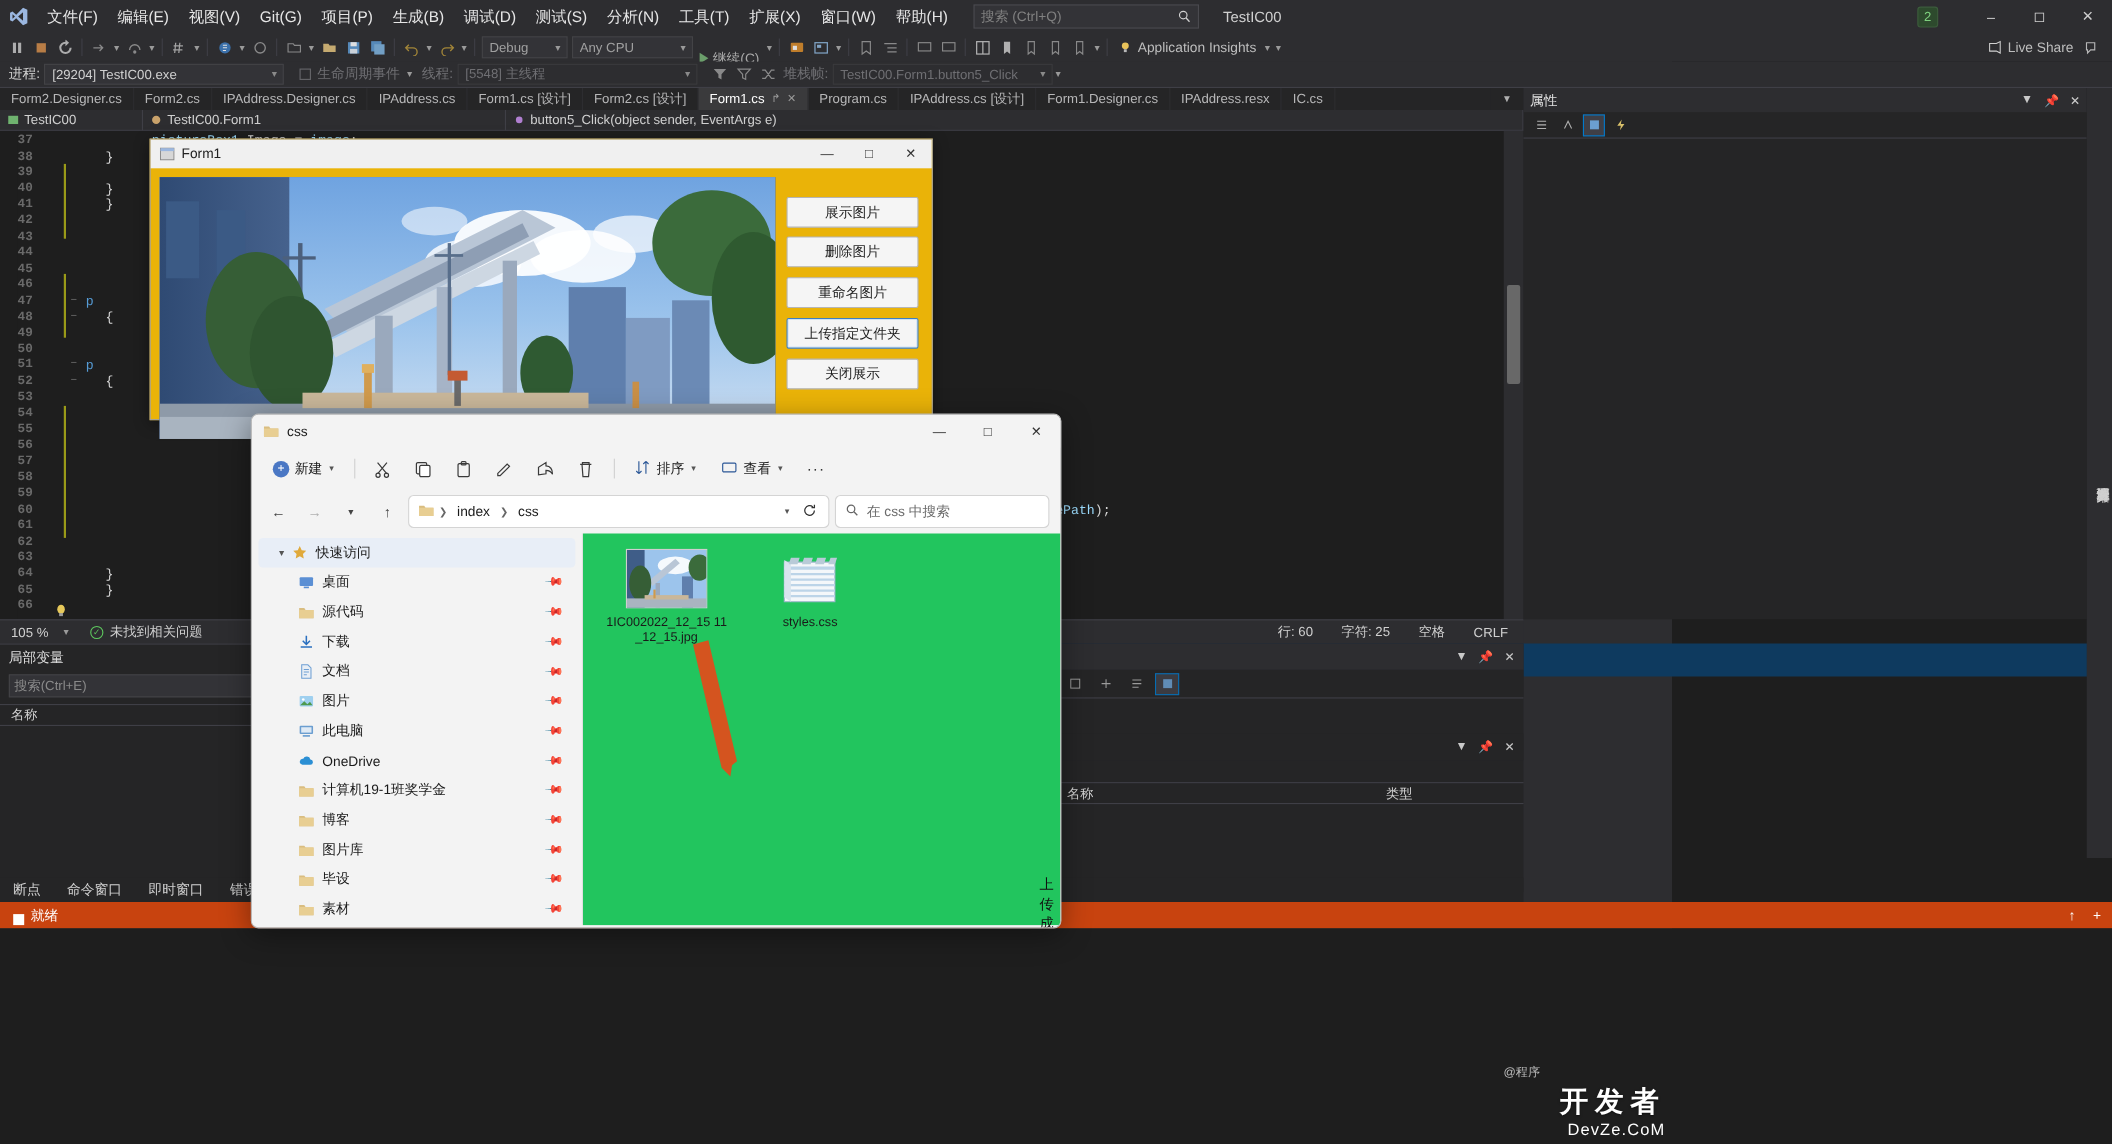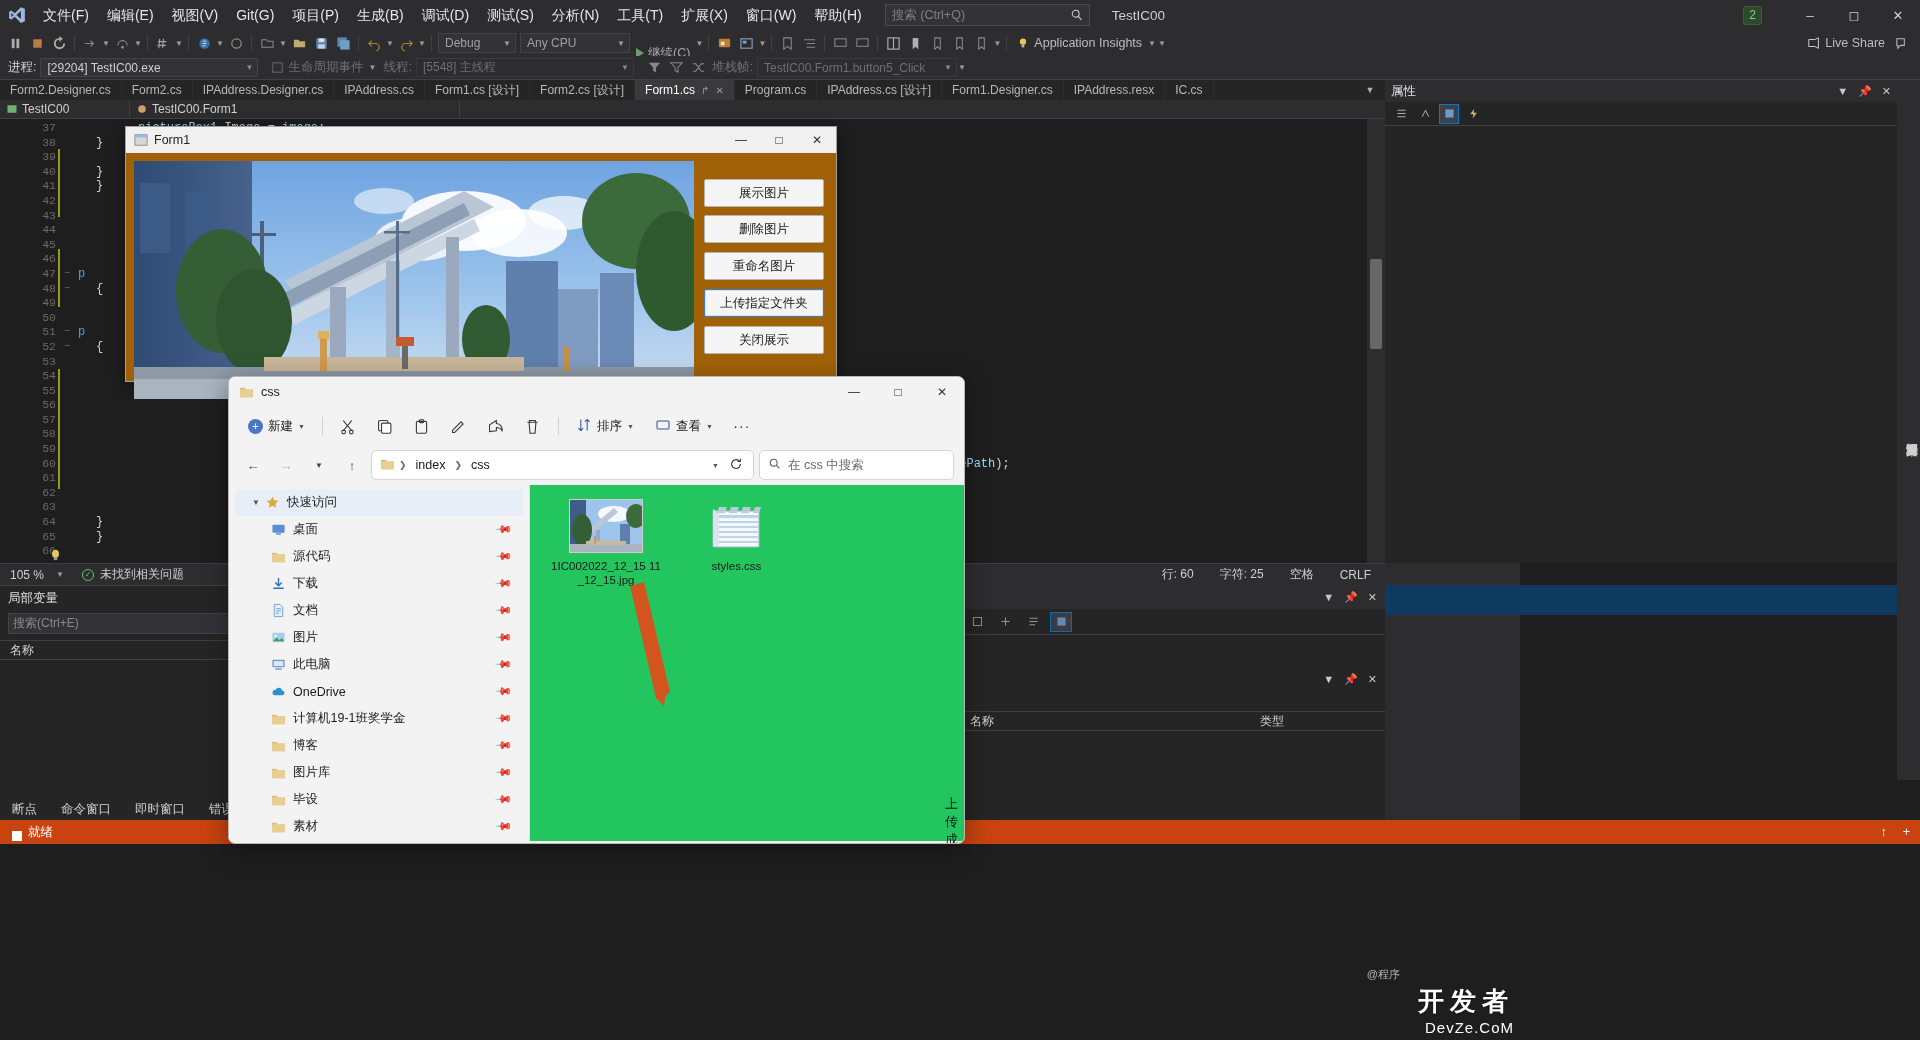--- a/index.html
+++ b/index.html
@@ -98,21 +98,21 @@
   .nav-seg { display:flex; align-items:center; font-size:12px; color:#d0d0d0; padding:0 6px; height:19px; border-right:1px solid #3f3f46; }
   .nav-seg .ic { margin-right:4px; display:inline-flex; }
   .nav-seg.w1 { width:130px; } .nav-seg.w2 { width:330px; } .nav-seg.w3 { flex:1; }
 
   
   .vs-editor {
     position:absolute; left:0; top:119px; width:1385px; height:444px;
     background:#1e1e1e; overflow:hidden; font-family:"Liberation Mono","DejaVu Sans Mono",monospace;
   }
   .gutter-ind { position:absolute; left:0; top:0; width:16px; height:444px; background:#1e1e1e; }
-  .linenums { position:absolute; left:16px; top:0; width:40px; text-align:right; font-size:11.5px; color:#6a6a6a; line-height:14.6px; padding-top:2px; }
+  .linenums { position:absolute; left:16px; top:0; width:40px; font-size:11.5px; color:#6a6a6a; line-height:14.6px; padding-top:2px;font-weight:bold; }
   .linenums div { height:14.6px; }
   .fold-col { position:absolute; left:60px; top:0; width:14px; height:444px; color:#6f6f6f; font-size:10px; line-height:14.6px; padding-top:2px;}
   .fold-col div { height:14.6px; text-align:center; }
   .codearea { position:absolute; left:78px; top:2px; font-size:12px; line-height:14.6px; color:#d4d4d4; white-space:pre; }
   .codearea div { height:14.6px; }
   .c-kw { color:#569cd6; } .c-type { color:#4ec9b0; } .c-var { color:#9cdcfe; } .c-pl { color:#d4d4d4; }
   .change-bar { position:absolute; left:58px; width:2px; background:#9a9a18; }
   .bulb { position:absolute; left:50px; top:430px; width:11px; height:14px; }
 
   
@@ -186,22 +186,22 @@
   }
   .vs-status .ready { display:flex;align-items:flex-end; padding-left:12px; }
   .vs-status .ready .sq { width:10px;height:10px;background:#fff;margin-right:6px; }
   .vs-status .right { margin-left:auto; display:flex; align-items:center; gap:16px; padding-right:10px; }
 
   
   .vs-fill { position:absolute; left:0; top:844px; width:1920px; height:196px; background:#1e1e1e; }
 
   
   .winform {
-    position:absolute; left:125px; top:126px; width:712px; height:256px;
-    background:#a16207; border:1px solid #a0a0a0; box-shadow:0 3px 14px rgba(0,0,0,.45);
+    position:absolute; left:136px; top:126px; width:712px; height:256px;
+    background:#eab308; border:1px solid #a0a0a0; box-shadow:0 3px 14px rgba(0,0,0,.45);
   }
   .wf-title { height:26px; background:#f0f0f0; display:flex; align-items:center; padding-left:8px; }
   .wf-title .ficon { width:14px;height:14px;margin-right:6px;display:inline-flex; }
   .wf-title .txt { font-size:12.5px; color:#222; }
   .wf-title .btns { margin-left:auto; display:flex; }
   .wf-title .wb { width:38px;height:26px;display:flex;align-items:center;justify-content:center;color:#333;font-size:12px; }
   .wf-body { position:relative; height:230px; }
   .wf-pic {
     position:absolute; left:8px; top:8px; width:560px; height:238px;
     overflow:hidden; background:#4d6fa0;
@@ -613,20 +613,28 @@
           </span>
         <span>TestIC00</span>
       </div>
       <div class="nav-seg w2">
         <span class="ic">
             <svg width="12" height="12" viewBox="0 0 16 16">
               <circle cx="8" cy="8" r="5" fill="#c9a26b"></circle>
             </svg>
           </span>
         <span>TestIC00.Form1</span>
+      </div>
+      <div class="nav-seg w3">
+        <span class="ic">
+            <svg width="12" height="12" viewBox="0 0 16 16">
+              <path d="M4 8a4 4 0 1 1 8 0 4 4 0 0 1-8 0z" fill="#b07fd0"></path>
+            </svg>
+          </span>
+        <span>button5_Click(object sender, EventArgs e)</span>
       </div>
     </div>
 
     <div class="vs-editor">
       <div class="gutter-ind"></div>
       <div class="linenums" id="linenums">
           <div>37</div>
           <div>38</div>
           <div>39</div>
           <div>40</div>

